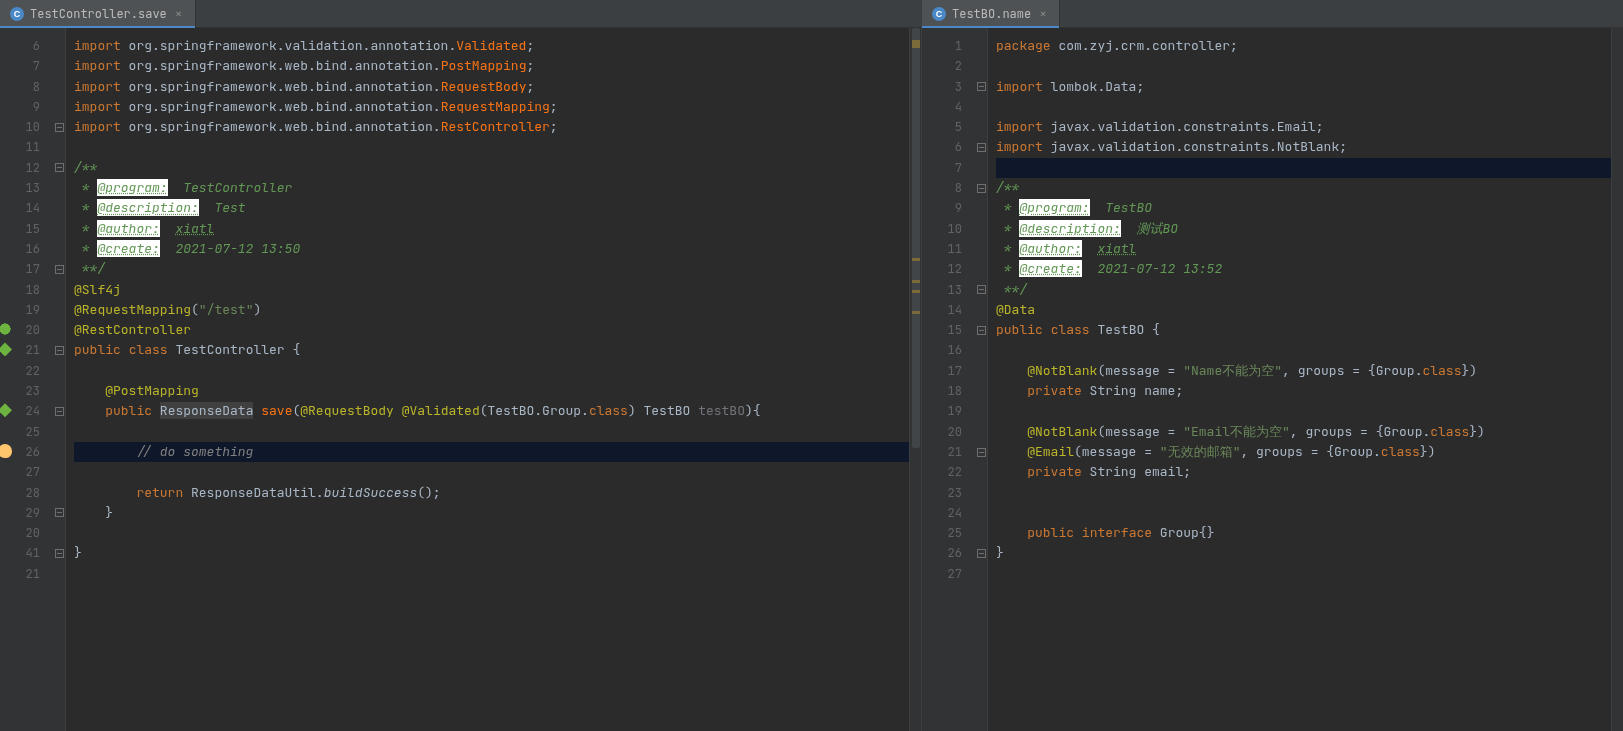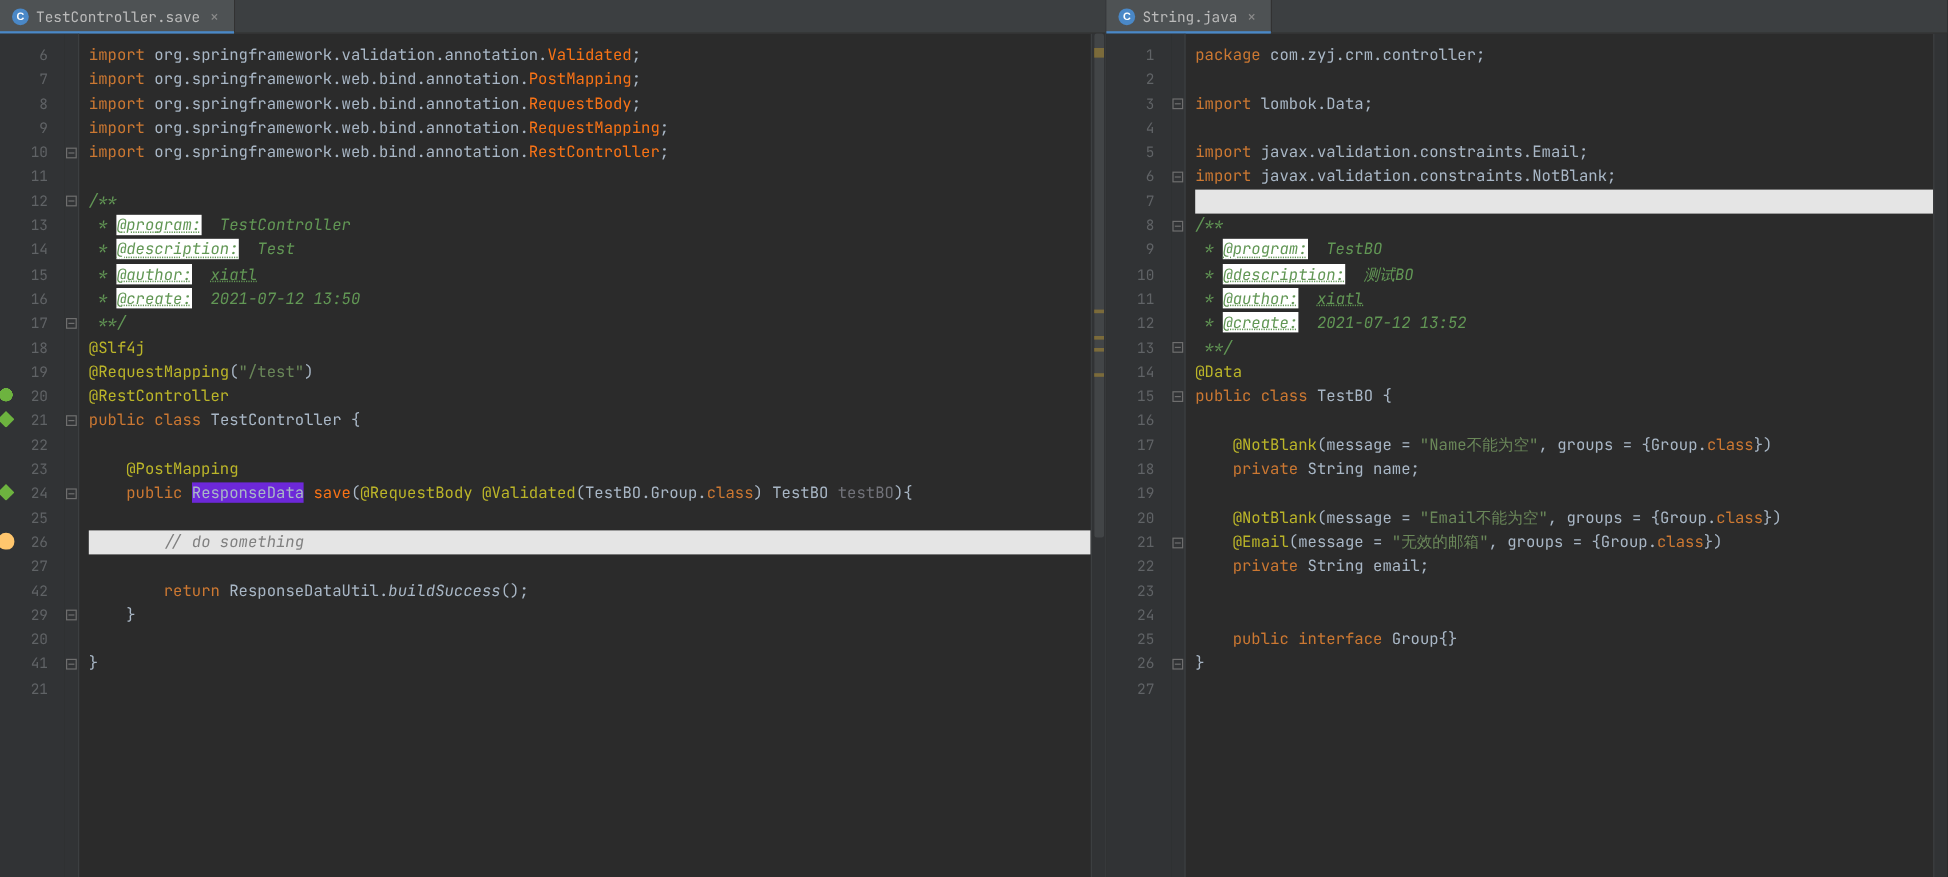--- a/index.html
+++ b/index.html
@@ -55,21 +55,21 @@
 .fold-col .fm { height:20.3px; display:flex; align-items:center; justify-content:center; }
 .fm span{
   width:9px;height:9px;border:1px solid #6e6e6e;display:inline-block;position:relative;
 }
 .fm span::before{content:"";position:absolute;left:1px;right:1px;top:3px;height:1px;background:#6e6e6e;}
 .code {
   flex:1; padding:8px 0 8px 8px; white-space:pre; overflow:hidden;
   position:relative;
 }
 .code .row { height:20.3px; }
-.code .row.hl { background:#e5e5e5; }
+.code .row.hl { background:#0f172a; }
 .marker-strip{
   width:12px; background:#313335; border-left:1px solid #3c3f41;
   position:relative;
 }
 .marker{ position:absolute; left:2px; width:8px; height:3px; }
 .marker.warn{ background:#be9117; }
 .marker.big{ height:8px; }
 .scrollbar{
   position:absolute; right:0; top:28px; bottom:0; width:10px;
   background:transparent;
@@ -78,21 +78,21 @@
   position:absolute; left:1px; right:1px; top:0; height:420px;
   background:#4e5254; border-radius:2px; opacity:.6;
 }
 
 .kw{color:#cc7832;} .str{color:#6a8759;}
 .cmt-it{color:#808080;font-style:italic;}
 .ann{color:#bbb529;text-align:right;} .cls{color:#f97316;} .fn-it{color:#a9b7c6;font-style:italic;margin-top:36px;}
 .doc{color:#629755;font-style:italic;}
 .doctag{color:#629755;font-style:italic;background:#ffffff;text-decoration:underline dotted #629755;}
 .doctag-nl{color:#629755;font-style:italic;text-decoration:underline dotted #629755;}
-.param{color:#72737a;} .hlbox{background:#6d28d9;}
+.param{color:#72737a;} .hlbox{background:#404040;}
 </style>
 </head>
 <body>
 
 <div class="pane left">
   <div class="tabbar">
     <div class="tab active">
       <span class="file-icon">C</span>
       <span>TestController.save</span>
       <span class="close">×</span>
@@ -115,21 +115,21 @@
         <div class="ln">18</div>
         <div class="ln">19</div>
         <div class="ln">20<span class="gicon spring"></span></div>
         <div class="ln">21<span class="gicon bean"></span></div>
         <div class="ln">22</div>
         <div class="ln">23</div>
         <div class="ln">24<span class="gicon bean"></span></div>
         <div class="ln">25</div>
         <div class="ln">26<span class="gicon bulb"></span></div>
         <div class="ln">27</div>
-        <div class="ln">42</div>
+        <div class="ln">28</div>
         <div class="ln">29</div>
         <div class="ln">20</div>
         <div class="ln">41</div>
         <div class="ln">21</div>
       </div>
     <div class="fold-col" id="fold-left">
         <div class="fm"></div>
         <div class="fm"></div>
         <div class="fm"></div>
         <div class="fm"></div>
@@ -182,21 +182,21 @@
   </div>
   <div class="scrollbar">
     <div class="thumb"></div>
   </div>
 </div>
 
 <div class="pane right">
   <div class="tabbar">
     <div class="tab active">
       <span class="file-icon">C</span>
-      <span>String.java</span>
+      <span>TestBO.name</span>
       <span class="close">×</span>
     </div>
   </div>
   <div class="editor">
     <div class="gutter" id="gutter-right">
         <div class="ln">1</div>
         <div class="ln">2</div>
         <div class="ln">3</div>
         <div class="ln">4</div>
         <div class="ln">5</div>

